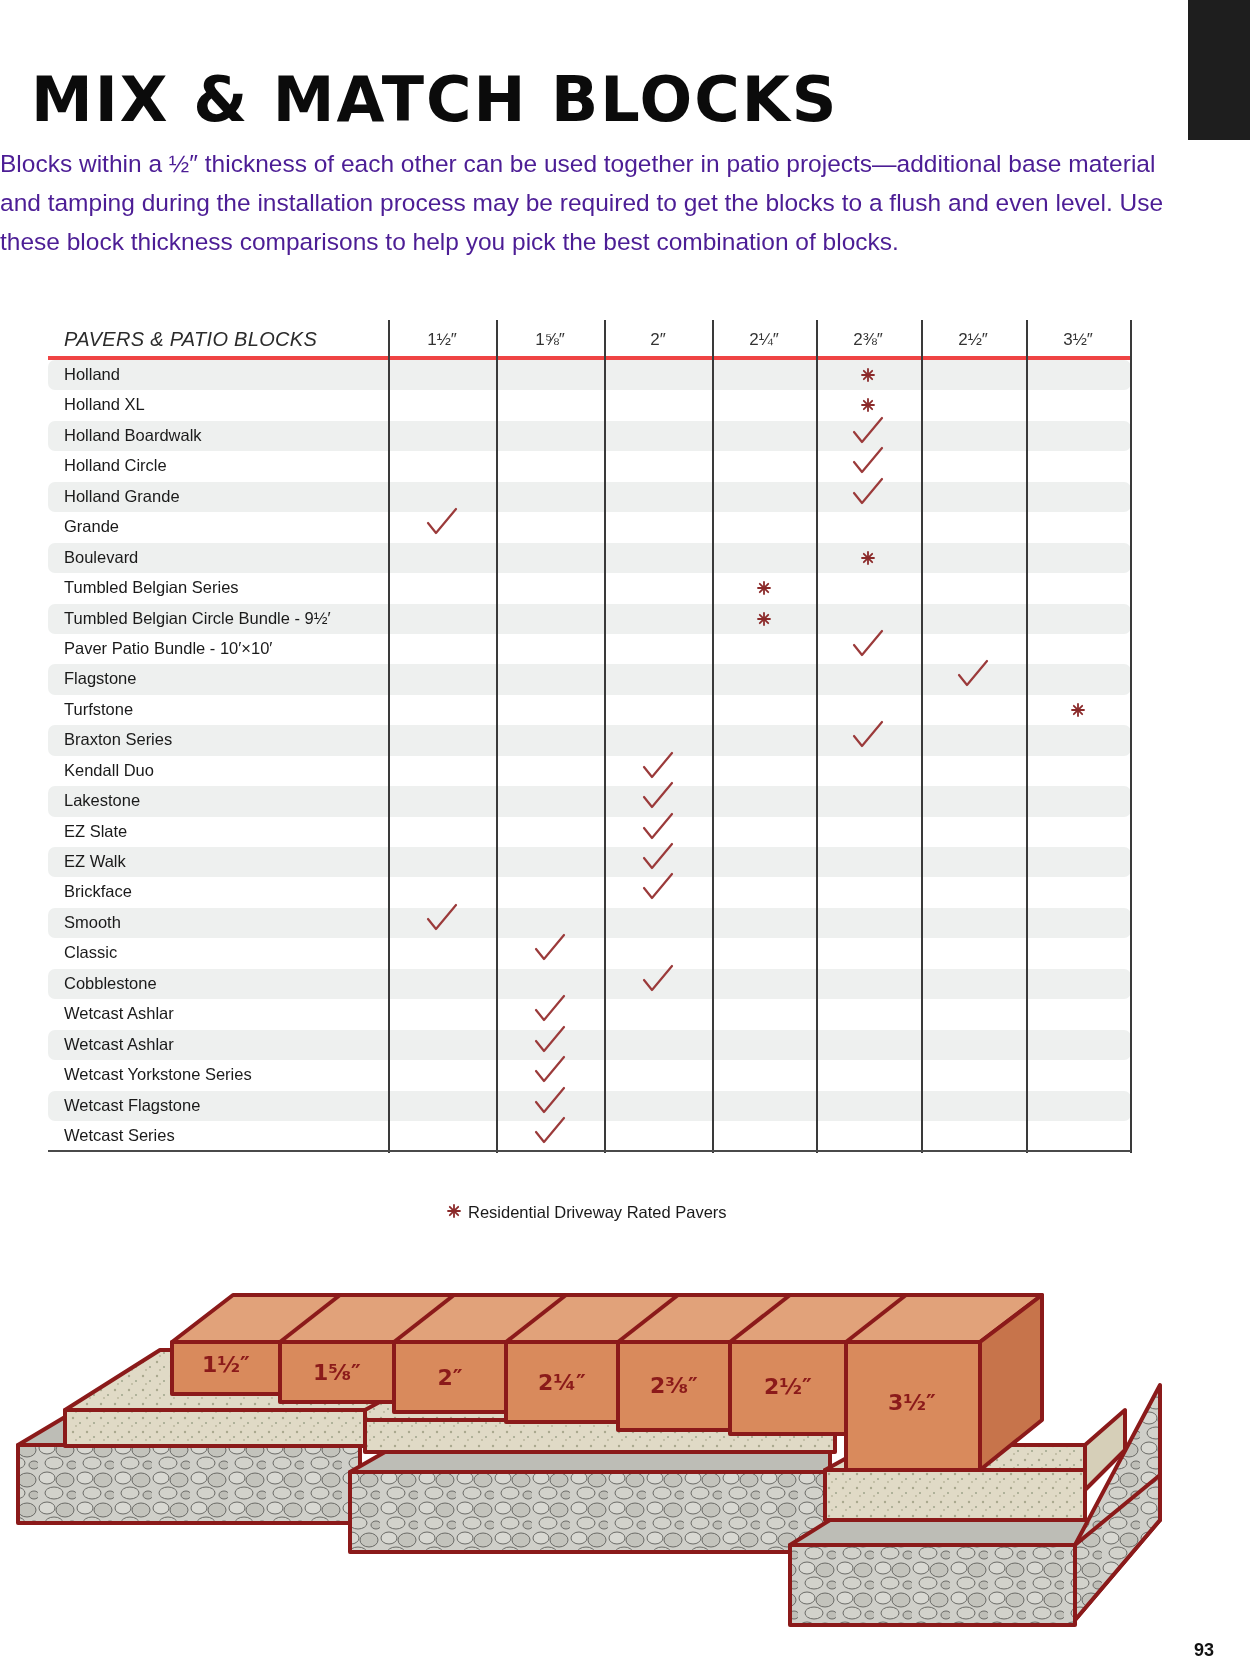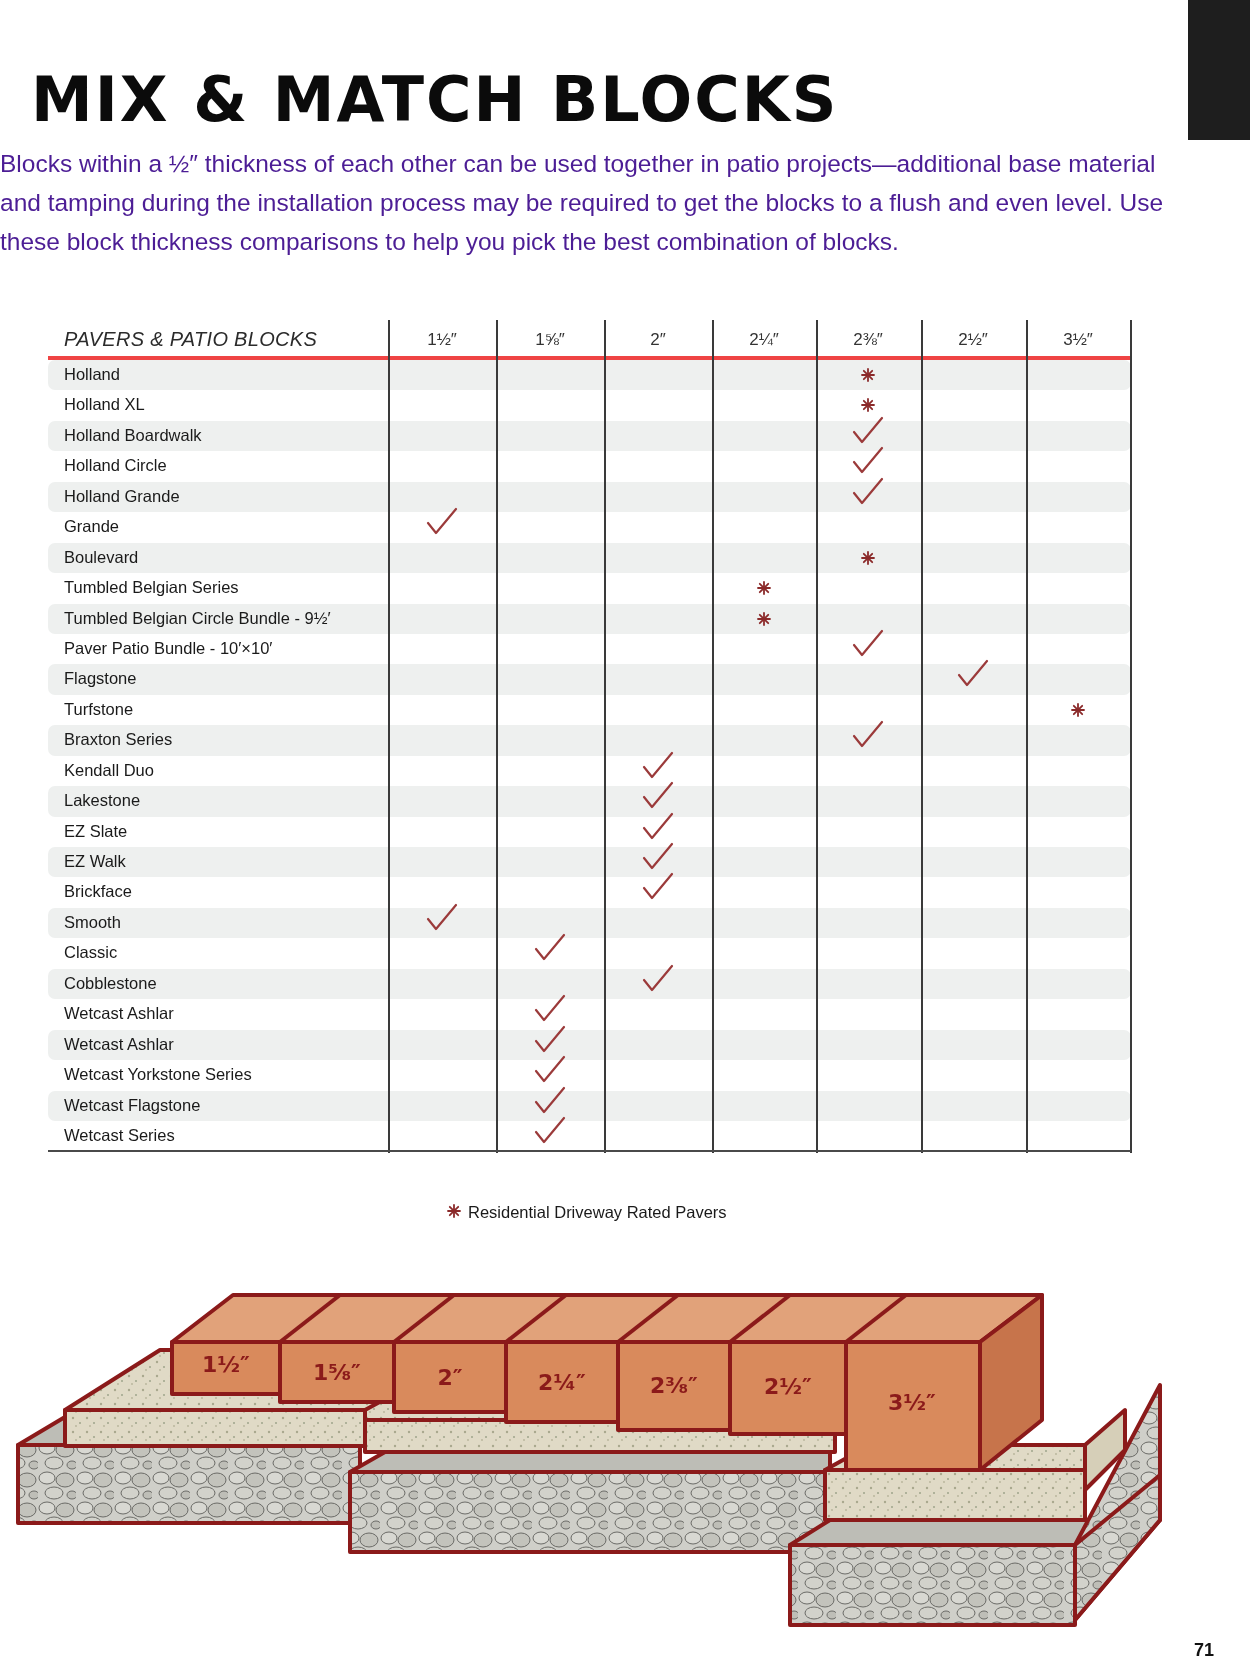--- a/index.html
+++ b/index.html
@@ -365,13 +365,13 @@
     <text x="226" y="1372">1½″</text>
     <text x="337" y="1380">1⅝″</text>
     <text x="450" y="1385">2″</text>
     <text x="562" y="1390">2¼″</text>
     <text x="674" y="1393">2⅜″</text>
     <text x="788" y="1394">2½″</text>
     <text x="912" y="1410">3½″</text>
   </g>
 </svg>
 
-<div class="pagenum">71</div>
+<div class="pagenum">93</div>
 
 </body></html>

